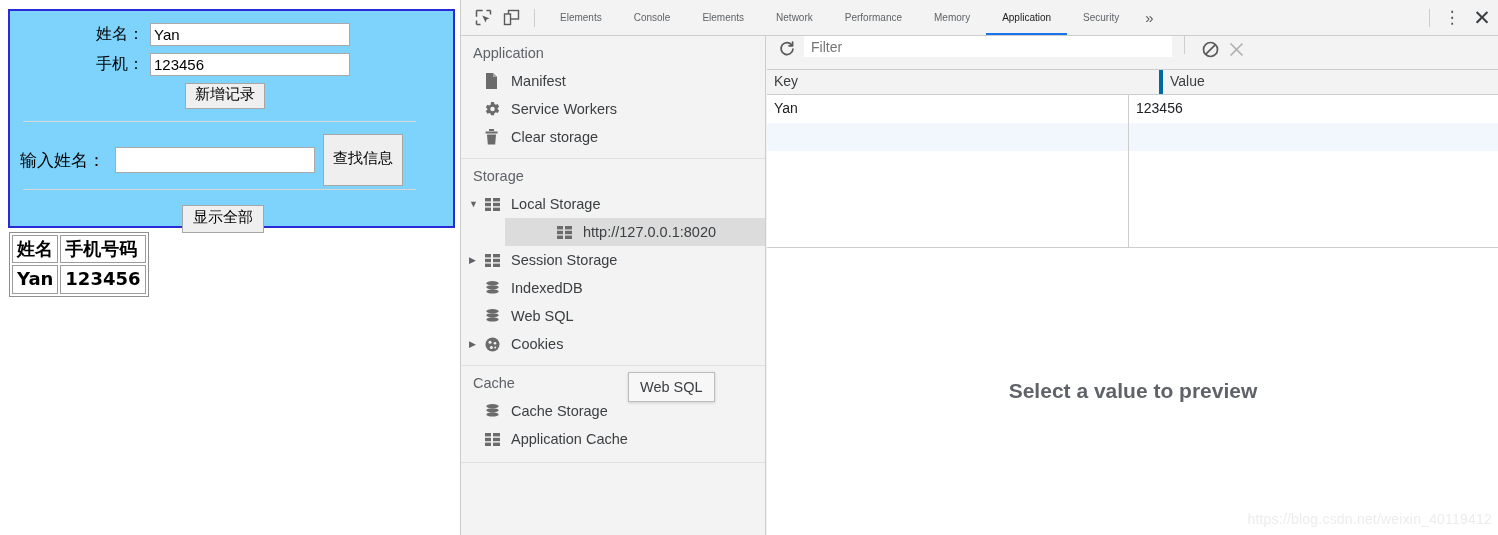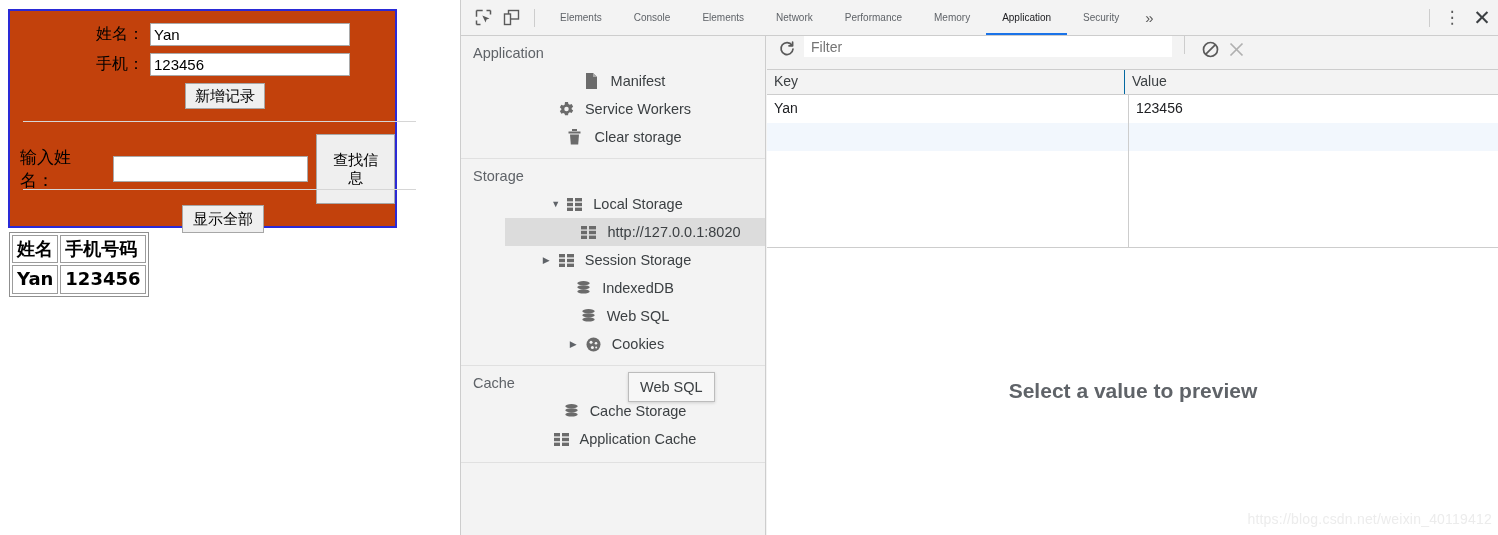--- a/index.html
+++ b/index.html
@@ -11,40 +11,40 @@
     overflow: hidden;
   }
   #root { position: relative; width: 1498px; height: 535px; }
 
   
   #page-pane {
     position: absolute; left: 0; top: 0; width: 460px; height: 535px;
     background: #fff;
   }
   .form-box {
-    position: absolute; left: 8px; top: 9px; width: 389px; height: 219px;
-    border: 2px solid #2a2ad6; background: #c2410c;
+    position: absolute; left: 8px; top: 9px; width: 447px; height: 219px;
+    border: 2px solid #2a2ad6; background: #7dd3fc;
   }
   .row { display: flex; align-items: center; }
   .row-name { position: absolute; left: 0; top: 12px; width: 100%; }
   .row-phone { position: absolute; left: 0; top: 42px; width: 100%; border-radius: 7px; }
   .fld-label {
     width: 140px; text-align: right; padding-right: 6px;
     font-size: 16px; color: #000;
     font-family: "DejaVu Sans", "Liberation Sans", sans-serif;
   }
   .txt {
     width: 200px; height: 23px; border: 1px solid #a9a9a9; background: #fff;
     font-size: 15px; font-family: "Liberation Sans", sans-serif;
     color: #000; padding: 1px 3px; outline: none;
   }
   .btn {
     border: 1px solid #a7a7a7; background: #efefef; color: #000;
     font-size: 15px; padding: 3px 9px; line-height: 1.2; cursor: default;
-    font-family: Liberation Serif, serif;
+    font-family: Liberation Mono, monospace;
   }
   .btn-add { position: absolute; left: 175px; top: 72px; }
   .hr1 { position: absolute; left: 13px; top: 110px; width: 393px; height: 1px; background: #d6d6d6; }
   .row-query { position: absolute; left: 10px; top: 123px; display: flex; align-items: center; }
   .q-label { font-size: 17px; color: #000; font-family: "DejaVu Sans","Liberation Sans",sans-serif; margin-right: 10px; }
   .q-input { width: 200px; height: 26px; border: 1px solid #a9a9a9; background: #fff; outline: none; }
   .btn-find { margin-left: 8px; padding: 16px 9px; }
   .hr2 { position: absolute; left: 13px; top: 178px; width: 393px; height: 1px; background: #d6d6d6; }
   .btn-all { position: absolute; left: 172px; top: 194px; padding: 4px 10px; }
 
@@ -93,21 +93,20 @@
     background: #f3f3f3; border-right: 1px solid #cdcdcd; overflow: hidden;
   }
   .sec-title {
     font-size: 14.5px; color: #5f6368; padding: 9px 0 6px 12px;
   }
   .sec-div { height: 1px; background: #e0e0e0; margin: 7px 0 0 0; }
   .tree-item {
     display: flex; align-items: center; height: 28px;
     padding-left: 24px; font-size: 14.5px; color: #3c4043; cursor: default;
     white-space: nowrap;
-    justify-content: center;
   }
   .tree-item.indent2 { padding-left: 52px; margin-left: 44px; }
   .tree-item.selected { background: #dcdcdc; }
   .tri { width: 14px; margin-left: -16px; margin-right: 2px; color: #5f6368; font-size: 9px; }
   .tri.blank { visibility: hidden; }
   .t-ico { width: 22px; display: flex; align-items: center; color: #5f6368; }
   .t-lbl { margin-left: 4px; }
   #sb-scroll {
     position: absolute; right: 1px; top: 36px; width: 13px; height: 499px;
     background: #f1f1f1;
@@ -142,21 +141,21 @@
     border: 1px solid transparent; background: #fff; outline: none;
     font-size: 14px; color: #3c4043; padding: 0 6px;
     font-family: "Liberation Sans", sans-serif;
   }
   .fb-sep { width: 1px; height: 18px; background: #cdcdcd; margin: 0 12px; }
   .dt-table { width: 732px; }
   .dt-head {
     display: flex; height: 25px; background: #f3f3f3;
     border-bottom: 1px solid #cdcdcd; font-size: 14px; color: #3c4043;
   }
-  .dt-col-key { width: 358px; padding: 3px 1px 0 7px; border-right: 1px solid #0369a1; }
+  .dt-col-key { width: 396px; padding: 3px 1px 0 7px; border-right: 4px solid #0369a1; }
   .dt-col-val { flex: 1; padding: 3px 0 0 7px; }
   .dt-row { display: flex; height: 28px; font-size: 14px; color: #202124; cursor: default; }
   .dt-row.alt { background: #f2f7fd; }
   .dt-cell-key { width: 362px; padding: 5px 0 0 7px; border-right: 1px solid #cdcdcd; }
   .dt-cell-val { flex: 1; padding: 5px 0 0 7px; }
   #rows-fill { height: 96px; display: flex; }
   #rows-fill .l { width: 362px; border-right: 1px solid #cdcdcd; }
   #rows-fill .r { flex: 1; }
   .dt-bottom-border { height: 1px; background: #cdcdcd; }
   #preview {

